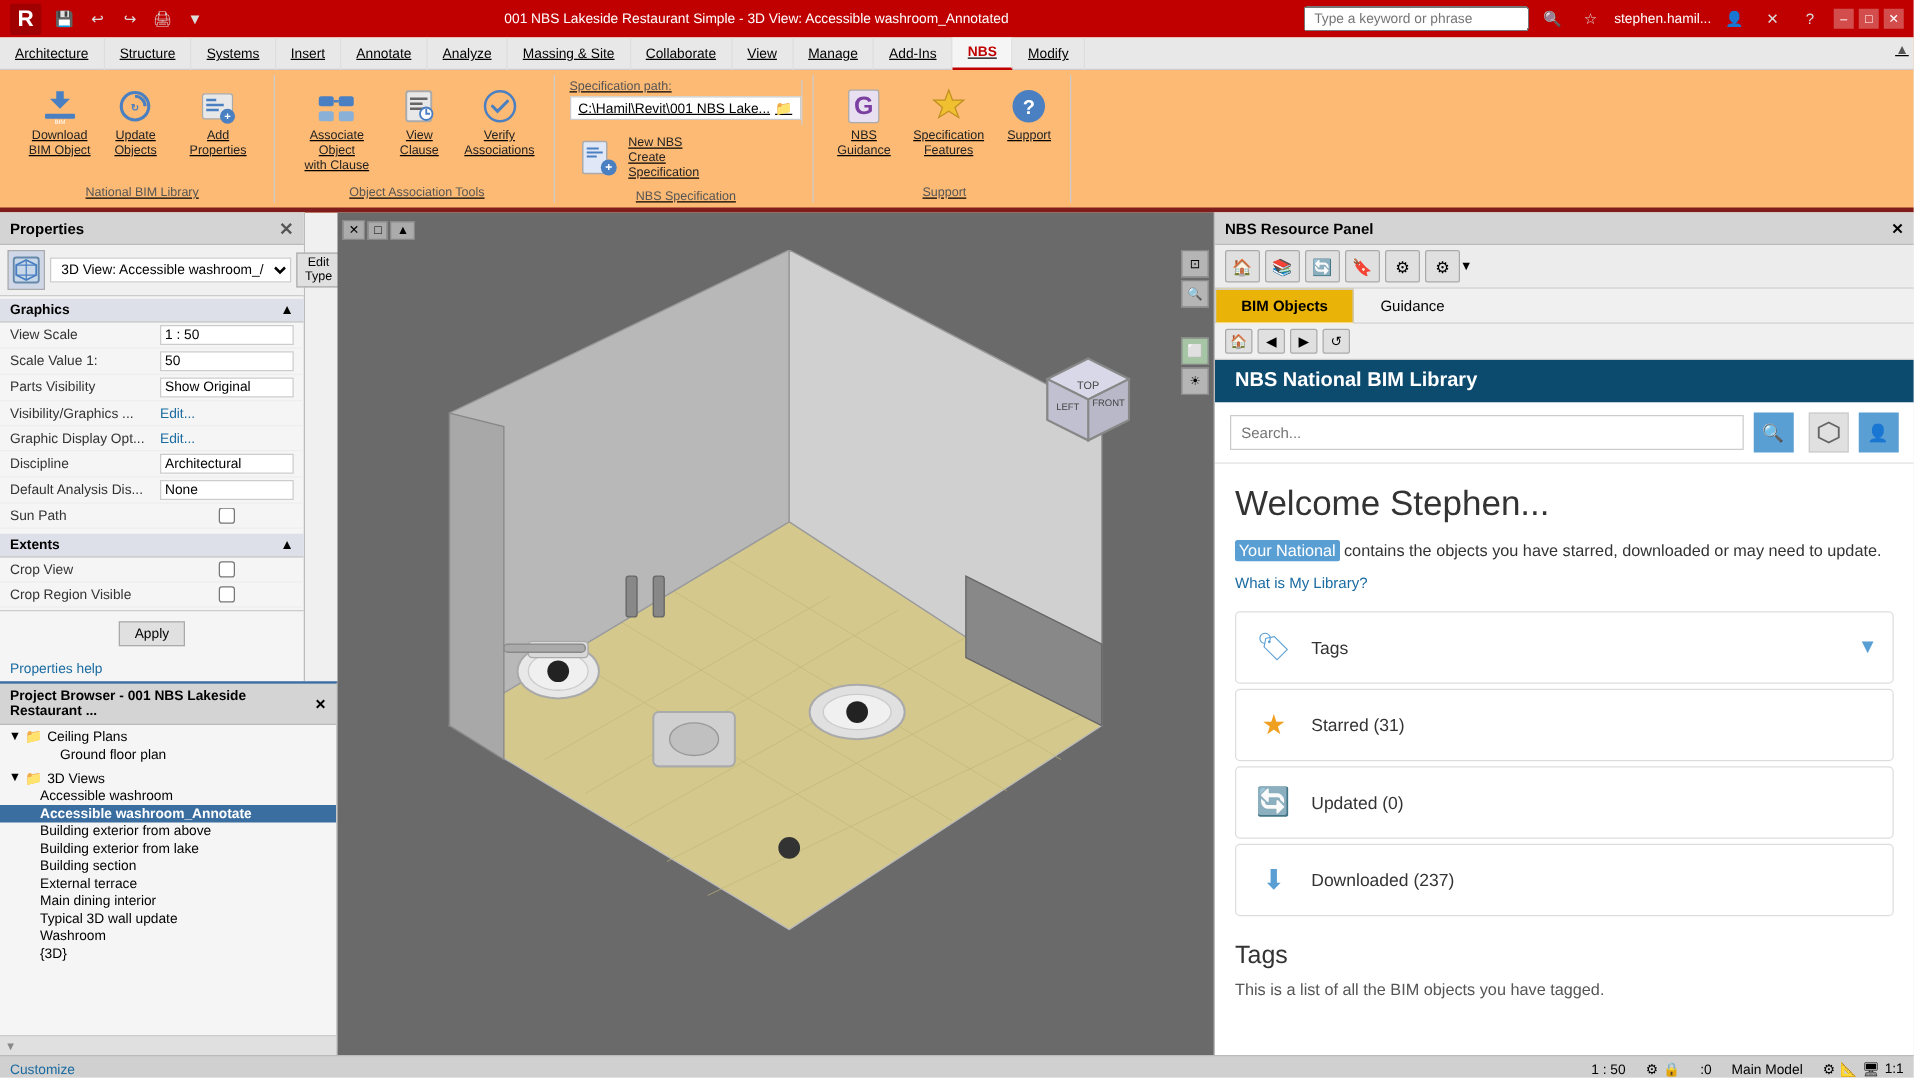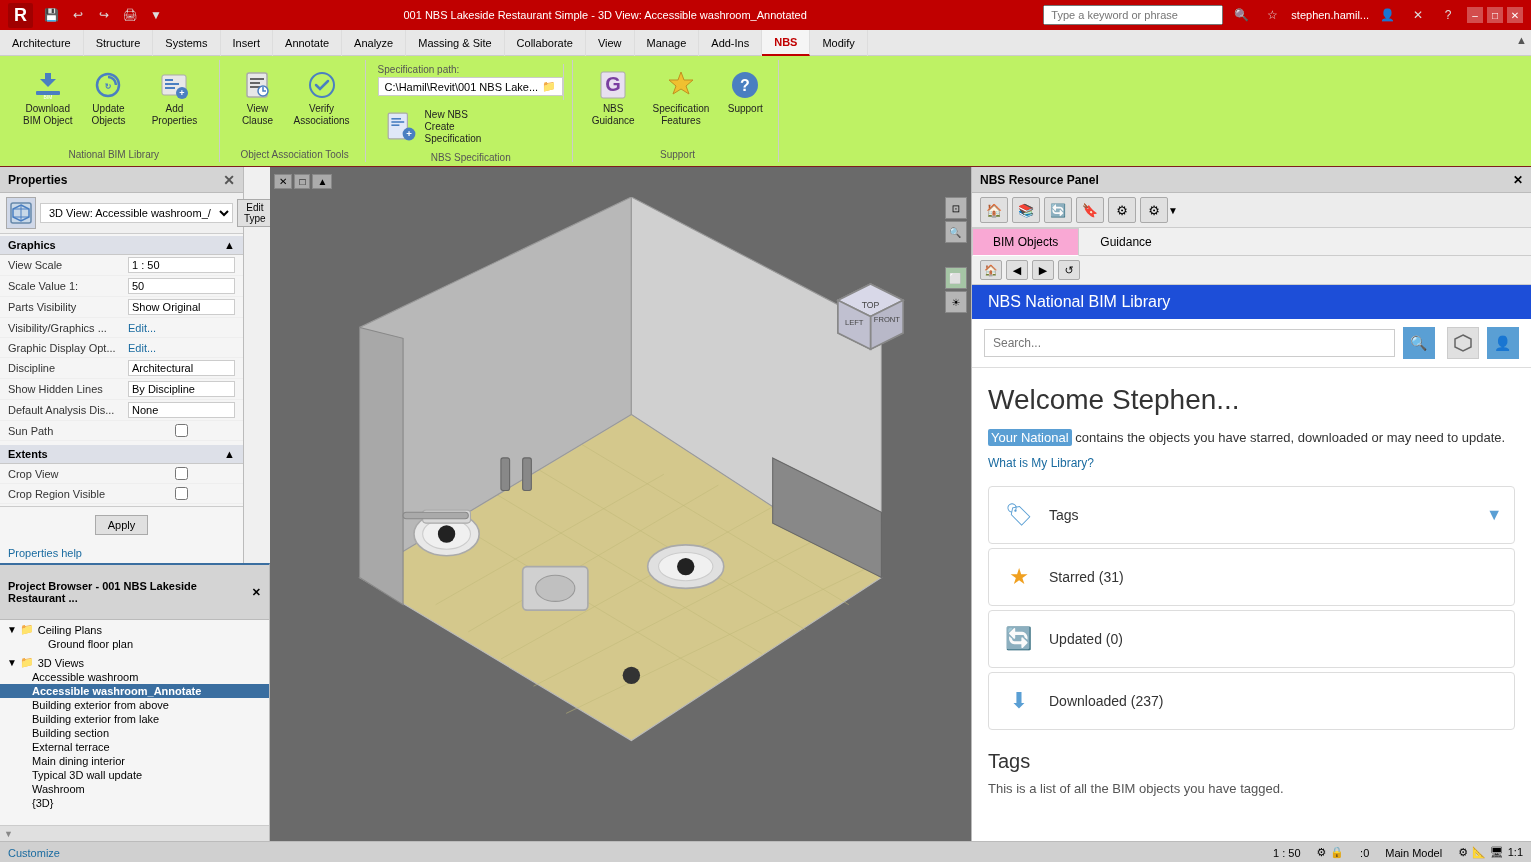--- a/index.html
+++ b/index.html
@@ -13,21 +13,21 @@
       align-items: center;
       justify-content: space-between;
       padding: 0 8px;
       color: white;
     }
     #title-bar .title-text { font-size: 11px; flex: 1; text-align: center; }
     #title-bar .window-controls { display: flex; gap: 4px; }
     #title-bar .win-btn { width: 16px; height: 16px; background: rgba(255,255,255,0.3); border: none; color: white; font-size: 10px; cursor: pointer; display: flex; align-items: center; justify-content: center; }
 
     
-    #ribbon { background: #bef264; border-bottom: 1px solid #7f1d1d; }
+    #ribbon { background: #fdba74; border-bottom: 4px solid #7f1d1d; text-decoration: underline; }
     #ribbon-tabs { display: flex; background: #e8e8e8; border-bottom: 1px solid #ccc; height: 26px; }
     .ribbon-tab { padding: 0 12px; font-size: 11px; height: 26px; display: flex; align-items: center; cursor: pointer; border-right: 1px solid #ddd; }
     .ribbon-tab.active { background: #f5f5f5; font-weight: bold; color: #c00000; border-bottom: 2px solid #c00000; }
 
     #ribbon-content { display: flex; padding: 4px 8px; height: 110px; align-items: flex-start; gap: 4px; }
     .ribbon-group { display: flex; flex-direction: column; border-right: 1px solid #ccc; padding: 0 8px 2px; min-width: 80px; height: 100%; }
     .ribbon-group-buttons { display: flex; gap: 4px; flex: 1; align-items: flex-start; padding-top: 4px; }
     .ribbon-group-label { font-size: 10px; color: #555; text-align: center; margin-top: 2px; }
 
     .ribbon-btn { display: flex; flex-direction: column; align-items: center; padding: 4px 6px; cursor: pointer; border: 1px solid transparent; border-radius: 2px; min-width: 50px; }
@@ -57,21 +57,21 @@
 
     .props-section { padding: 2px 0; }
     .props-section-header { background: #dde0e8; padding: 3px 8px; font-size: 11px; font-weight: bold; display: flex; justify-content: space-between; align-items: center; border-bottom: 1px solid #c8c8c8; cursor: pointer; }
     .props-row { display: flex; padding: 2px 8px; font-size: 11px; min-height: 20px; align-items: center; border-bottom: 1px solid #eee; }
     .props-label { width: 120px; color: #333; flex-shrink: 0; }
     .props-value { flex: 1; color: #000; background: transparent; }
     .props-value.editable { background: white; border: 1px solid #ccc; padding: 1px 3px; }
     .props-value.btn-like { color: #1a6ba0; cursor: pointer; }
     .project-browser-header {
       background: #d4d4d4;
-      padding: 15px 8px;
+      padding: 4px 8px;
       font-size: 11px;
       font-weight: bold;
       display: flex;
       justify-content: space-between;
       align-items: center;
       border-bottom: 1px solid #bbb;
     }
     .tree-item { padding: 2px 0; font-size: 11px; }
     .tree-item-row { display: flex; align-items: center; padding: 1px 4px; cursor: pointer; }
     .tree-item-row.active { background: #3a6ea0; color: white; }
@@ -116,31 +116,31 @@
       justify-content: space-between;
       align-items: center;
       border-bottom: 1px solid #bbb;
       height: 26px;
     }
     .nbs-toolbar { display: flex; padding: 4px 8px; gap: 4px; border-bottom: 1px solid #ccc; background: #ececec; align-items: center; }
     .nbs-tool-btn { width: 28px; height: 26px; background: #e0e0e0; border: 1px solid #aaa; display: flex; align-items: center; justify-content: center; cursor: pointer; font-size: 13px; border-radius: 2px; }
 
     .nbs-tabs { display: flex; border-bottom: 1px solid #ccc; background: #f0f0f0; }
     .nbs-tab { padding: 6px 20px; font-size: 12px; cursor: pointer; border: 1px solid transparent; border-bottom: none; margin-bottom: -1px; }
-    .nbs-tab.active { background: #f9a8d4; border-color: #ccc; font-weight: normal; border-bottom: 1px solid white; }
+    .nbs-tab.active { background: #eab308; border-color: #ccc; font-weight: bold; border-bottom: 1px solid white; }
 
     .nbs-nav-bar { display: flex; padding: 4px 8px; gap: 4px; align-items: center; border-bottom: 1px solid #ccc; background: #f0f0f0; }
     .nbs-nav-btn { width: 22px; height: 20px; background: #e0e0e0; border: 1px solid #aaa; display: flex; align-items: center; justify-content: center; cursor: pointer; font-size: 11px; border-radius: 2px; }
 
     .nbs-library-header {
-      background: #1d4ed8;
+      background: #0c4a6e;
       color: white;
       padding: 8px 16px;
       font-size: 16px;
-      font-weight: normal;
+      font-weight: bold;
     }
     .nbs-search-input { flex: 1; padding: 6px 8px; border: 1px solid #ccc; font-size: 12px; }
     .nbs-search-btn { width: 32px; height: 32px; background: #5a9fd4; border: none; color: white; cursor: pointer; display: flex; align-items: center; justify-content: center; font-size: 14px; }
 
     .nbs-content { flex: 1; overflow-y: auto; background: white; padding: 16px; }
 
     .welcome-title { font-size: 28px; color: #333; margin-bottom: 12px; font-weight: normal; }
     .library-link { color: #1a6ba0; cursor: pointer; }
     .library-link.highlighted { background: #5a9fd4; color: white; padding: 1px 3px; border-radius: 2px; }
 
@@ -268,20 +268,32 @@
         </div>
       </div>
       <div class="ribbon-group-label">National BIM Library</div>
     </div>
 
     <div class="ribbon-group">
       <div class="ribbon-group-buttons">
         <div class="ribbon-btn">
           <div class="btn-icon">
             <svg width="32" height="32" viewBox="0 0 32 32">
+                <rect x="2" y="8" width="12" height="8" rx="2" fill="#4a7fc1"></rect>
+                <rect x="18" y="8" width="12" height="8" rx="2" fill="#4a7fc1"></rect>
+                <line x1="14" y1="12" x2="18" y2="12" stroke="#4a7fc1" stroke-width="2"></line>
+                <rect x="2" y="20" width="12" height="8" rx="2" fill="#8ab0d8"></rect>
+                <rect x="18" y="20" width="12" height="8" rx="2" fill="#8ab0d8"></rect>
+              </svg>
+          </div>
+          <div class="btn-label">Associate Object<br>with Clause</div>
+        </div>
+        <div class="ribbon-btn">
+          <div class="btn-icon">
+            <svg width="32" height="32" viewBox="0 0 32 32">
                 <rect x="6" y="4" width="20" height="24" rx="2" fill="#e8e8e8" stroke="#aaa" stroke-width="1.5"></rect>
                 <rect x="9" y="9" width="14" height="2" fill="#666"></rect>
                 <rect x="9" y="13" width="10" height="2" fill="#666"></rect>
                 <rect x="9" y="17" width="12" height="2" fill="#666"></rect>
                 <circle cx="22" cy="22" r="5" fill="white" stroke="#4a7fc1" stroke-width="1.5"></circle>
                 <path d="M22 18 L22 22 L25 22" stroke="#4a7fc1" stroke-width="1.5" fill="none"></path>
               </svg>
           </div>
           <div class="btn-label">View<br>Clause</div>
         </div>
@@ -405,24 +417,20 @@
             <span class="props-label">Visibility/Graphics ...</span>
             <span class="props-value btn-like">Edit...</span>
           </div>
           <div class="props-row">
             <span class="props-label">Graphic Display Opt...</span>
             <span class="props-value btn-like">Edit...</span>
           </div>
           <div class="props-row">
             <span class="props-label">Discipline</span>
             <span class="props-value editable">Architectural</span>
-          </div>
-          <div class="props-row">
-            <span class="props-label">Show Hidden Lines</span>
-            <span class="props-value editable">By Discipline</span>
           </div>
           <div class="props-row">
             <span class="props-label">Default Analysis Dis...</span>
             <span class="props-value editable">None</span>
           </div>
           <div class="props-row">
             <span class="props-label">Sun Path</span>
             <input type="checkbox" class="props-value" style="">
           </div>
         </div>

